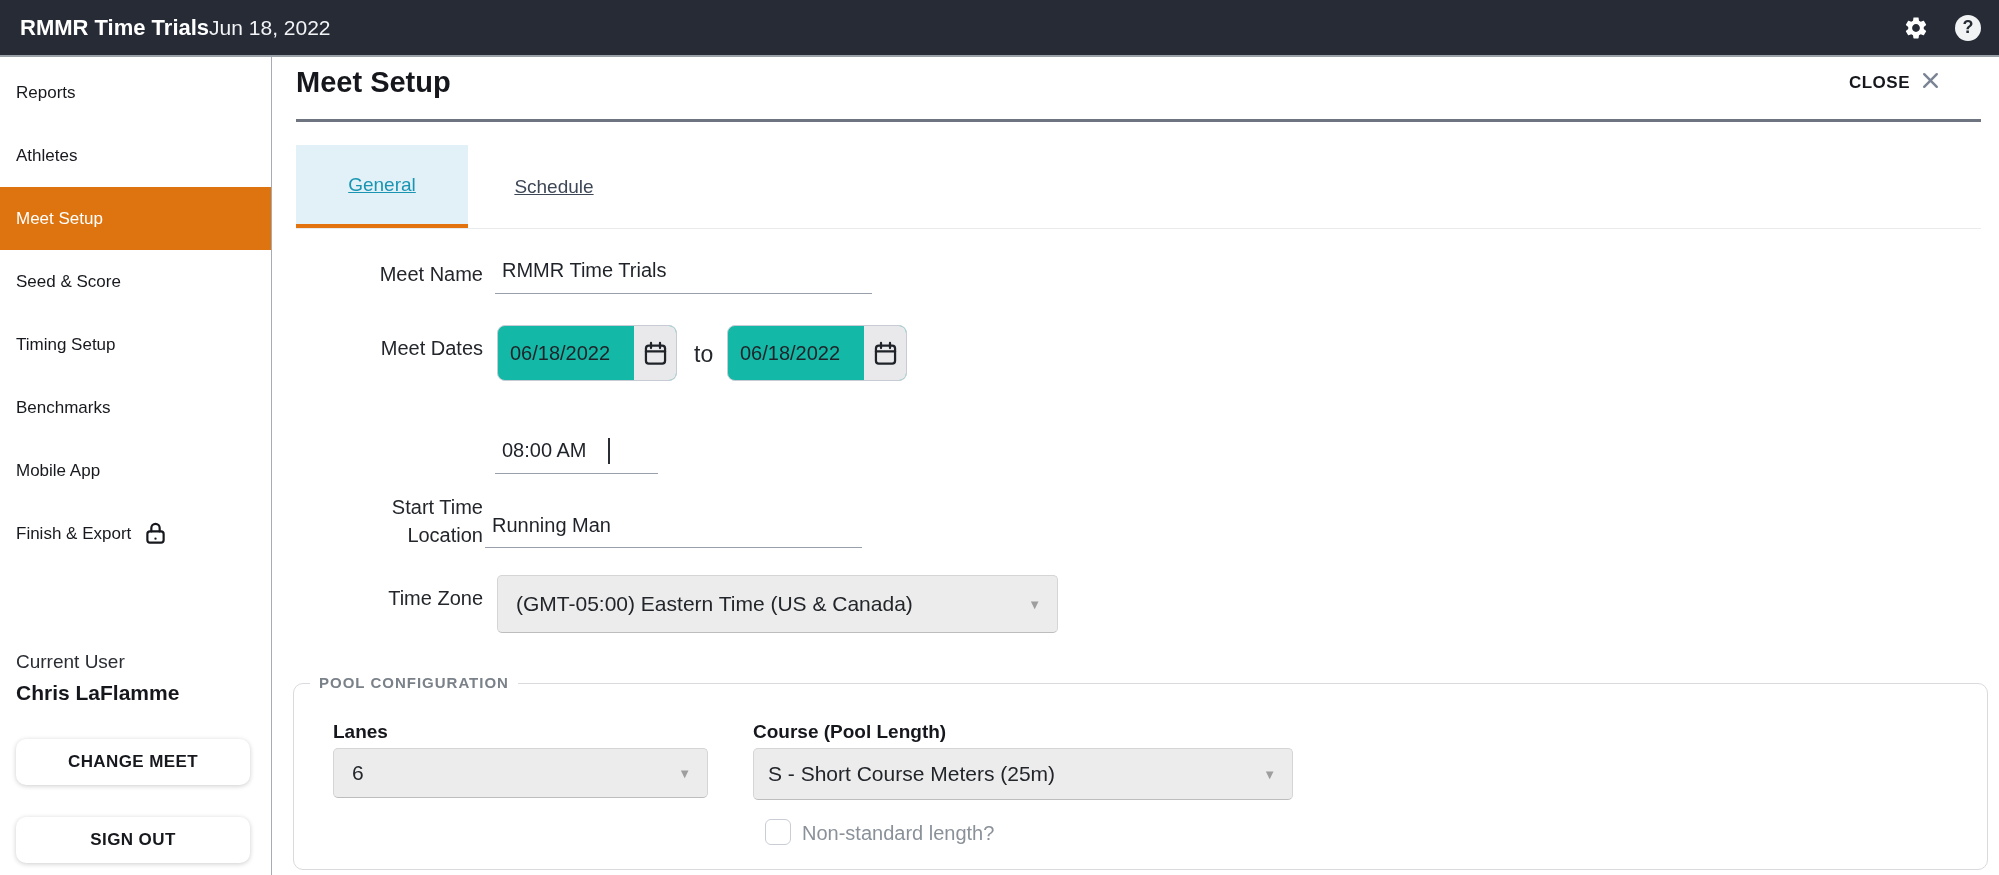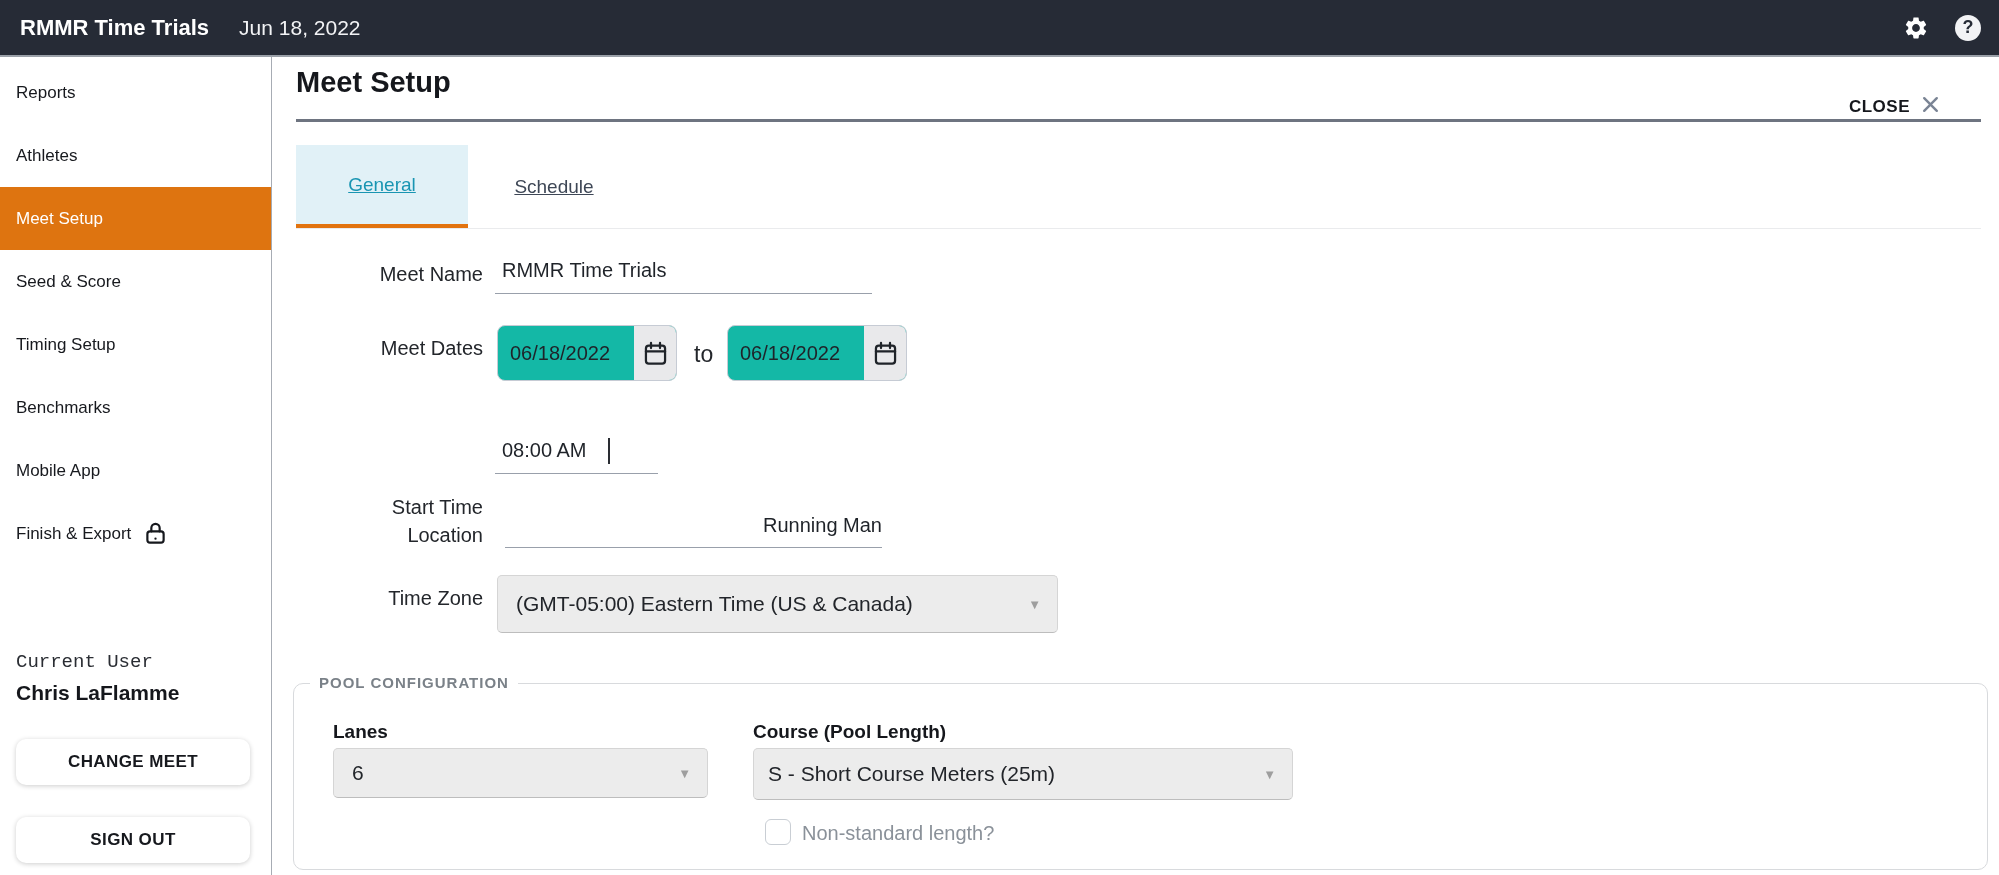--- a/index.html
+++ b/index.html
@@ -4,63 +4,63 @@
 <style>
   * { margin:0; padding:0; box-sizing:border-box; }
   html,body { width:1999px; height:875px; overflow:hidden; background:#fff;
     font-family:"Liberation Sans", sans-serif; color:#1F2329; }
 
   
   .topbar { position:absolute; left:0; top:0; width:1999px; height:57px;
     background:#262B36; border-bottom:2px solid #9AA0A8;
     display:flex; align-items:center; }
   .topbar-title { margin-left:20px; font-size:22px; font-weight:bold; color:#FFFFFF; }
-  .topbar-date  { margin-left:30px; font-size:21px; color:#F2F3F5; }
+  .topbar-date  { font-size:21px; color:#F2F3F5; }
   .topbar-icons { margin-left:auto; margin-right:16px; display:flex; align-items:center; gap:22px; }
   .icon-btn { width:30px; height:30px; display:flex; align-items:center; justify-content:center; cursor:pointer; }
   .help-circle { width:26px; height:26px; border-radius:50%; background:#F2F3F5;
     color:#262B36; font-weight:bold; font-size:18px; display:flex; align-items:center; justify-content:center; }
 
   
   .sidebar { position:absolute; left:0; top:57px; width:272px; height:818px;
     background:#fff; border-right:1px solid #A7ACB4; }
   .nav { padding-top:4px; }
   .nav-item { height:63px; display:flex; align-items:center; padding-left:16px;
     font-size:17px; color:#17191E; cursor:pointer; gap:12px; }
   .nav-item.active { background:#DE7410; color:#FFFFFF; }
   .lock-icon { display:flex; align-items:center; }
-  .user-label { position:absolute; left:16px; top:594px; font-size:19px; color:#2A2D33;font-family:Liberation Mono, monospace; }
+  .user-label { position:absolute; left:16px; top:594px; font-size:19px; color:#2A2D33; }
   .user-name  { position:absolute; left:16px; top:624px; font-size:21px; font-weight:bold; color:#15171C; }
   .side-btn { position:absolute; left:16px; width:234px; height:46px; background:#FFFFFF;
     border:none; border-radius:10px; box-shadow:0 1px 5px rgba(0,0,0,0.2);
     font-family:inherit; font-size:17px; font-weight:bold; letter-spacing:0.4px; color:#16181D; cursor:pointer; }
   .btn-change { top:682px; }
   .btn-signout { top:760px; }
 
   
   .main { position:absolute; left:273px; top:57px; width:1726px; height:818px; background:#fff; }
   .page-title { position:absolute; left:23px; top:9px; font-size:29px; font-weight:bold; color:#15171C; }
-  .close-btn { position:absolute; right:58px; top:13px; display:flex; align-items:center; gap:10px; cursor:pointer;margin-top:24px; }
+  .close-btn { position:absolute; right:58px; top:13px; display:flex; align-items:center; gap:10px; cursor:pointer; }
   .close-label { font-size:17px; font-weight:bold; letter-spacing:0.5px; color:#15171C; }
   .title-divider { position:absolute; left:23px; right:18px; top:62px; height:3px; background:#6E7480; }
 
   .tabs-row { position:absolute; left:23px; right:18px; top:88px; height:84px;
     display:flex; border-bottom:1px solid #EAEBED; }
   .tab { width:172px; display:flex; align-items:center; justify-content:center;
     font-size:19px; color:#3E4756; cursor:pointer;text-decoration:underline; }
   .tab.active { background:#E1F1F7; color:#1995B2; border-bottom:4px solid #E2730F; }
 
   .flabel { position:absolute; left:24px; width:186px; height:24px; line-height:24px;
     text-align:right; font-size:20px; color:#23262B; }
   .underline-input { position:absolute; border:none; border-bottom:1px solid #99A0AB;
     background:transparent; font-family:inherit; font-size:20px; color:#1F2329;
     padding:0 0 8px 7px; outline:none; }
   .in-meetname { left:222px; top:199px; width:377px; height:38px; }
   .in-starttime { left:222px; top:379px; width:163px; height:38px; }
-  .in-location { left:232px; top:454px; width:377px; height:37px;text-align:right; }
+  .in-location { left:212px; top:454px; width:377px; height:37px; }
   .caret { position:absolute; left:335px; top:381px; width:2px; height:26px; background:#2A2D33; }
 
   .date-field { position:absolute; top:268px; height:56px; width:180px;
     border:1.5px solid #C6CBD4; border-radius:8px; background:#14b8a6;
     display:flex; align-items:stretch; overflow:hidden; cursor:text; }
   .date-start { left:224px; } .date-end { left:454px; }
   .date-text { flex:1; display:flex; align-items:center; padding-left:12px; font-size:20px; color:#1F2329; }
   .date-cal-btn { width:42px; background:#E9E9EB; display:flex; align-items:center; justify-content:center; cursor:pointer; }
   .to-sep { position:absolute; left:421px; top:284px; font-size:23px; color:#23262B; }
 

